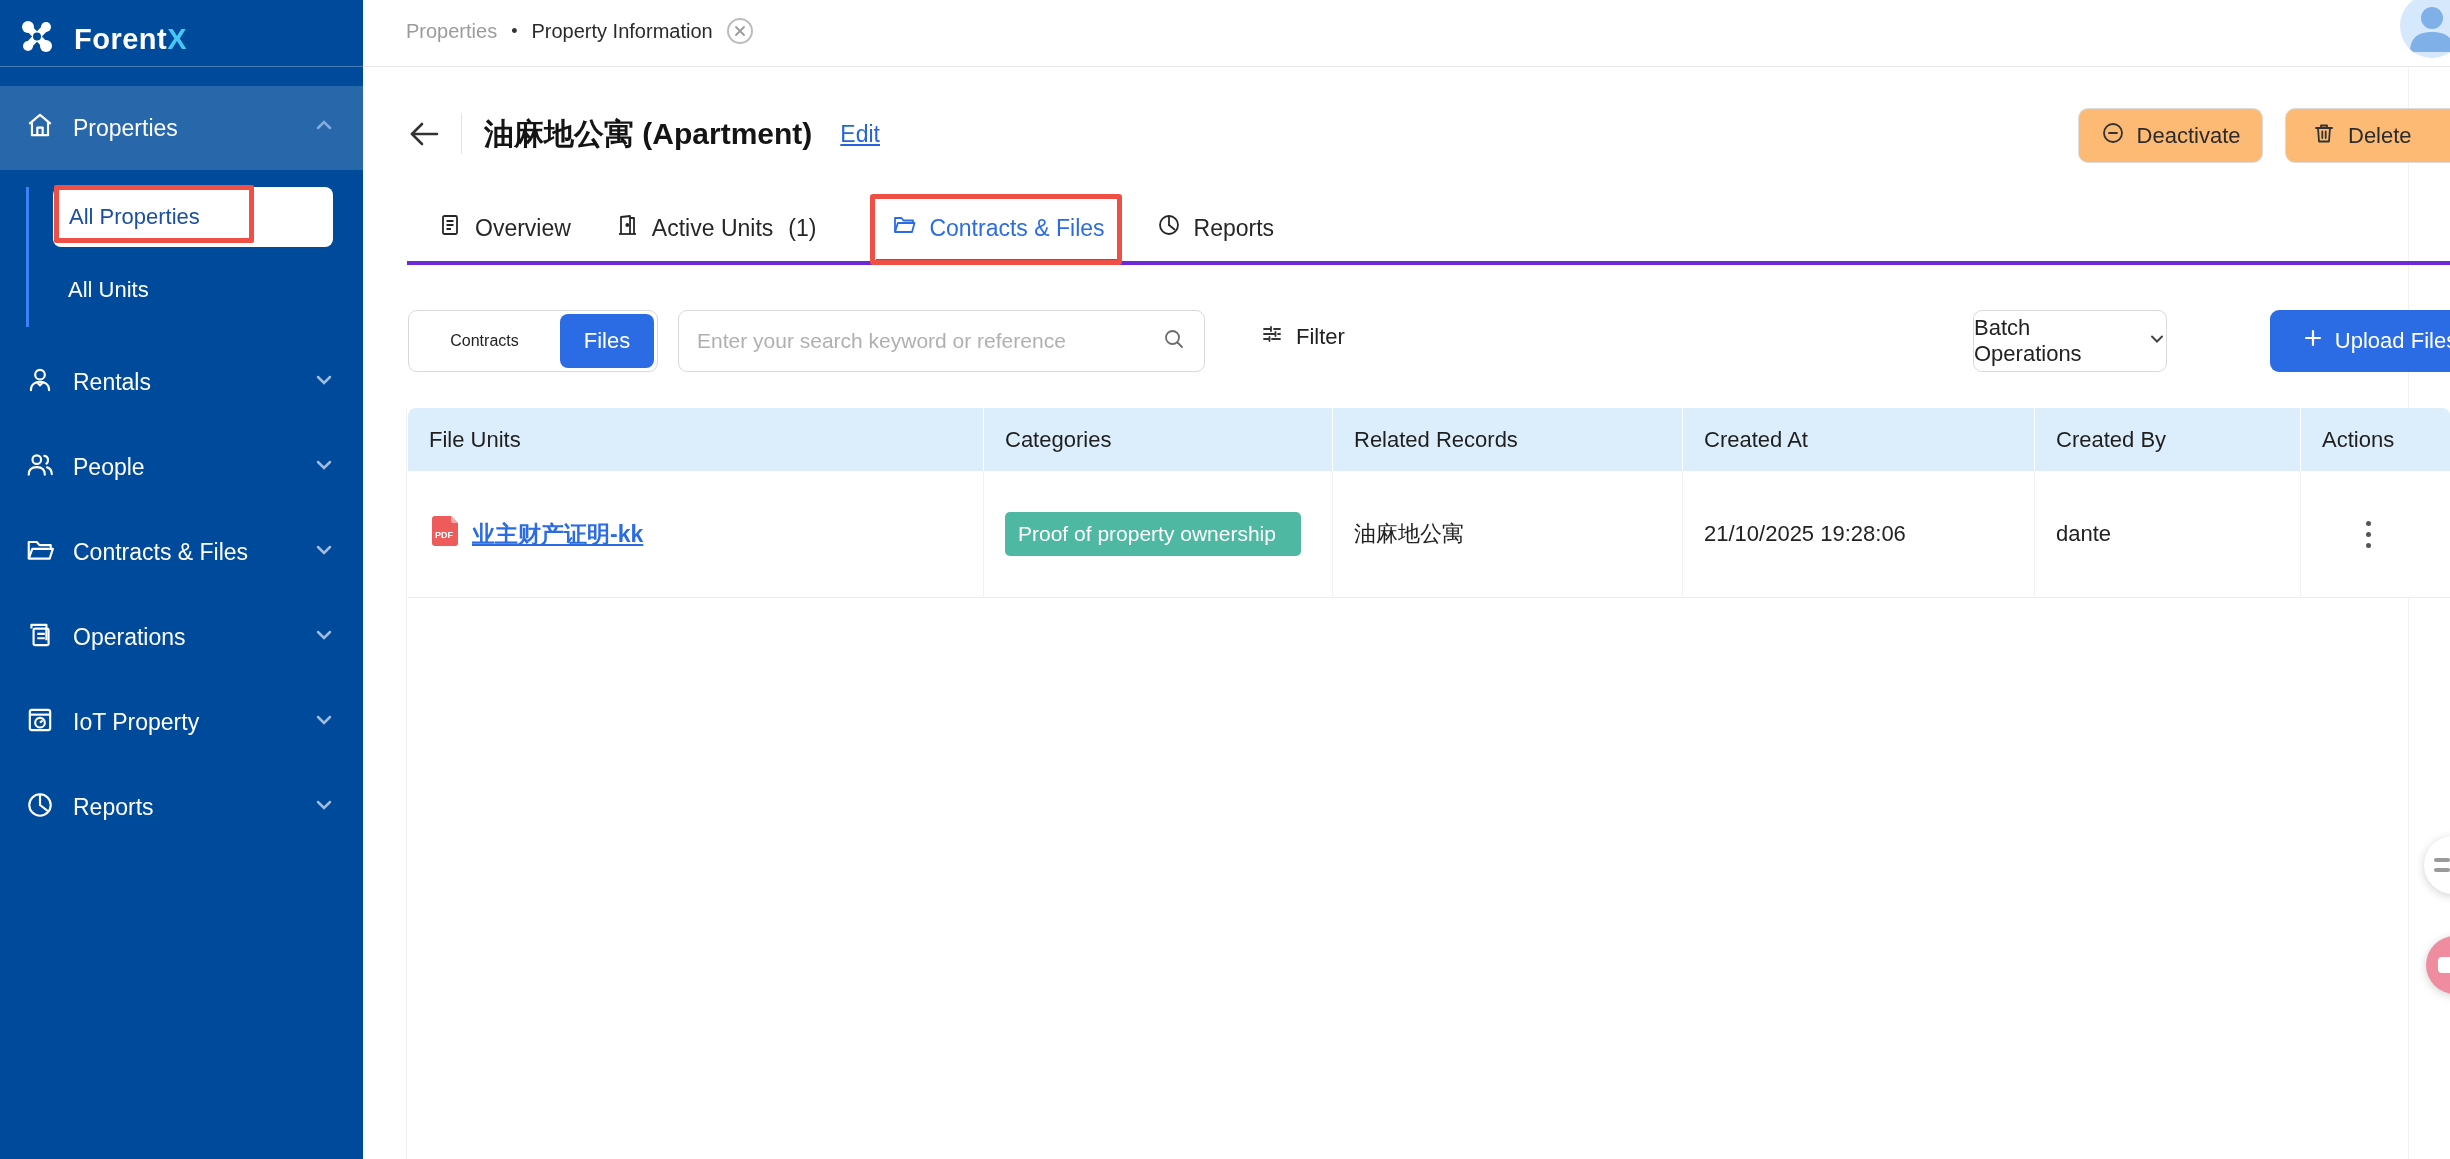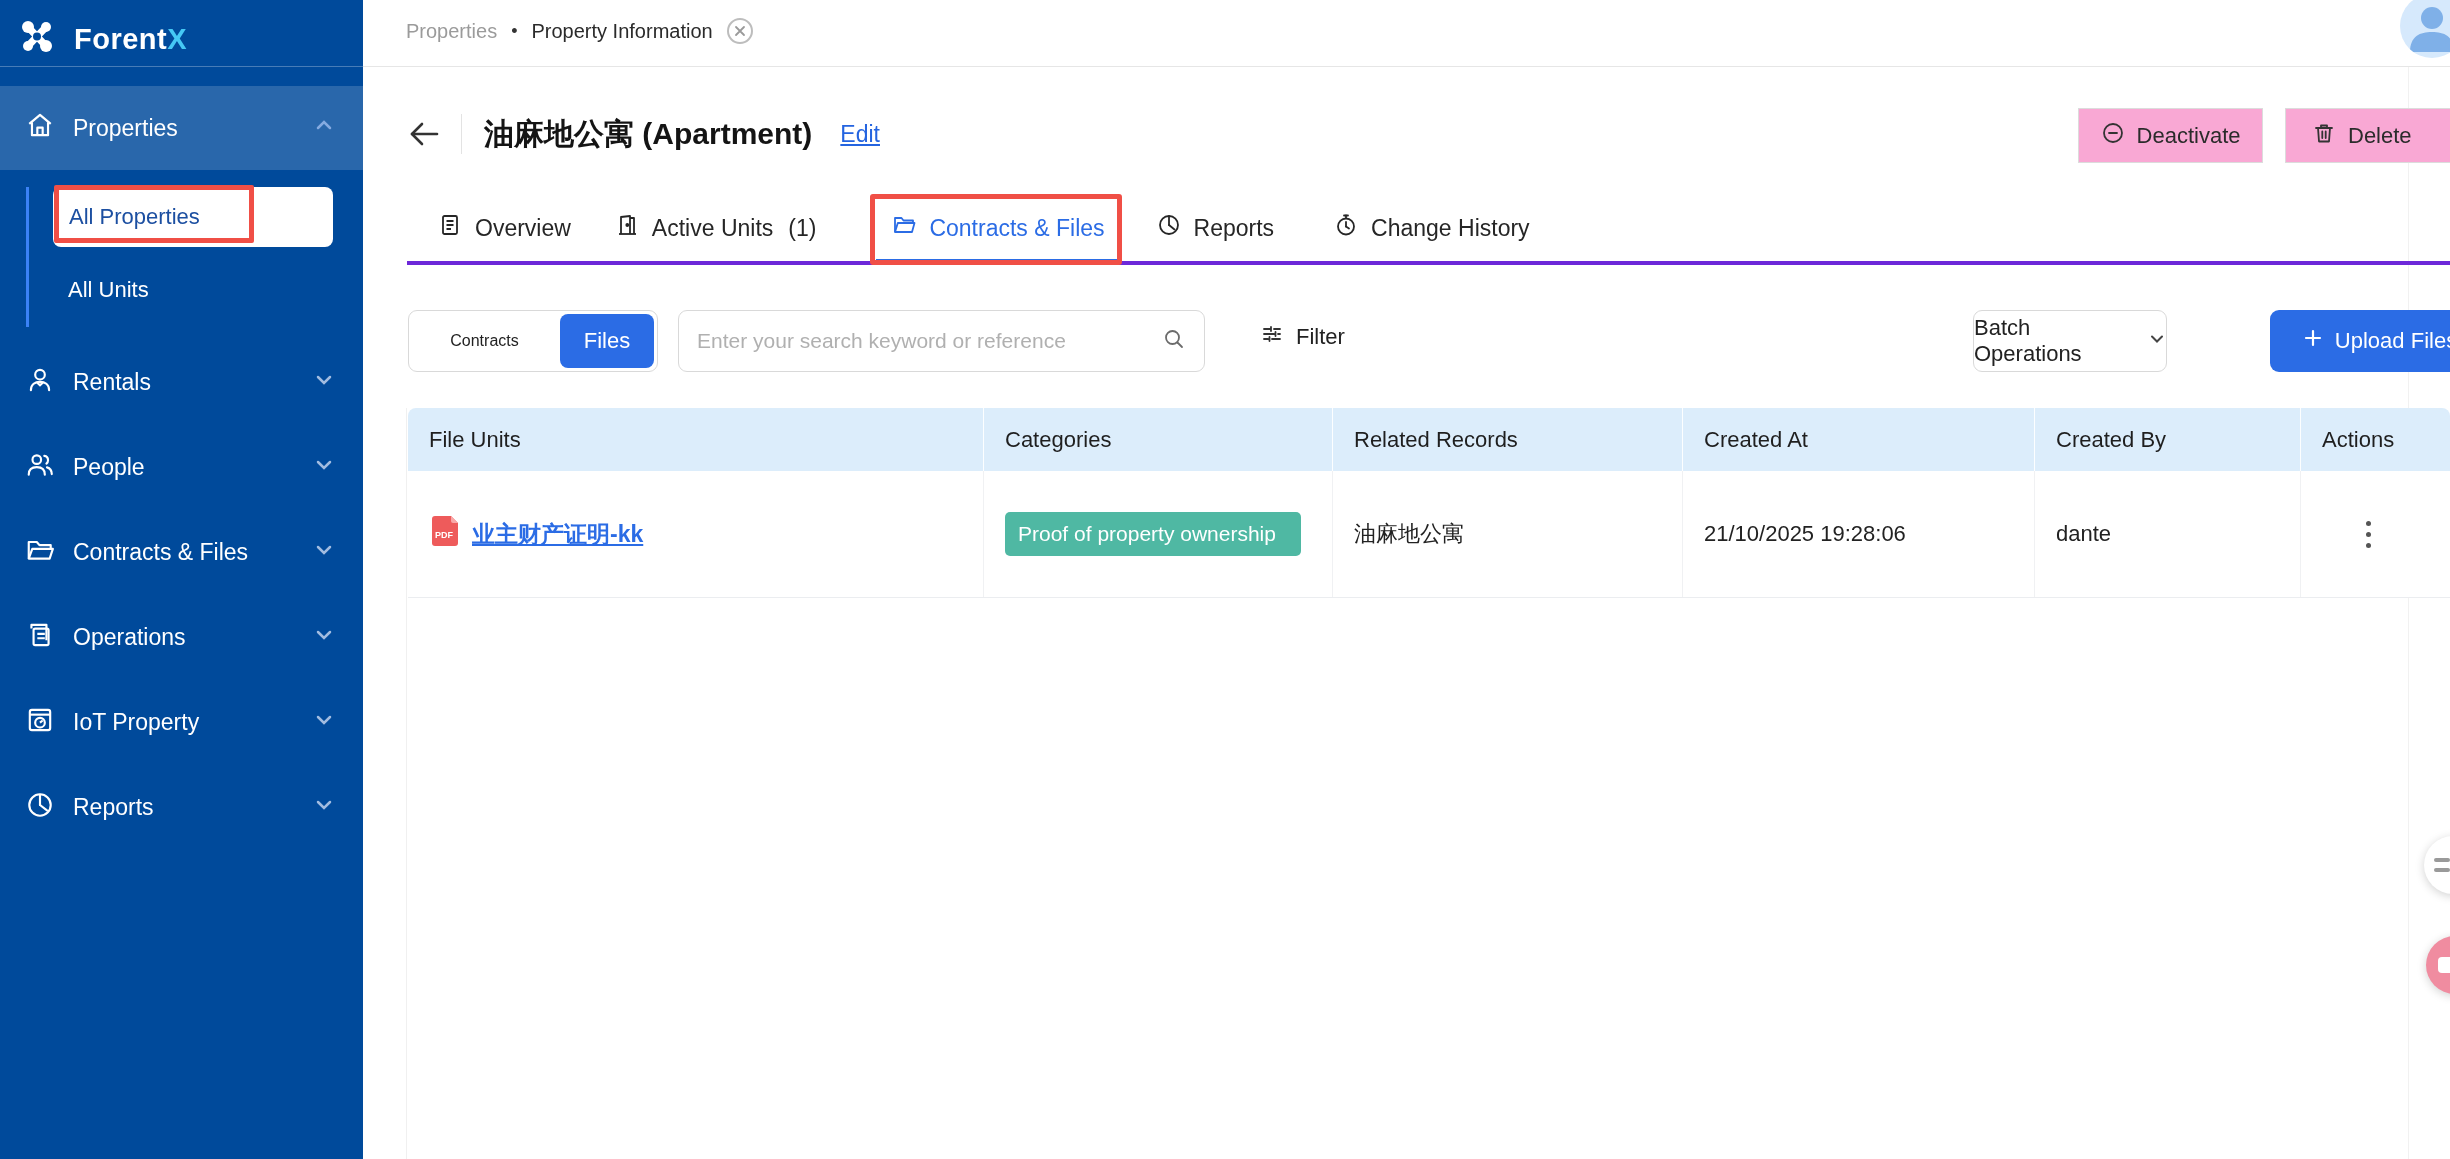--- a/index.html
+++ b/index.html
@@ -39,21 +39,21 @@
   .content { position:absolute; left:363px; top:67px; right:0; bottom:0; background:#fff; }
   .v-edge-left { position:absolute; left:43px; top:341px; bottom:0; width:1px; background:#f0f0f0; }
   .v-edge-right { position:absolute; left:2045px; top:0; bottom:0; width:1px; background:#f1f1f1; }
 
   .title-row { position:absolute; top:36px; left:44px; height:62px; display:flex; align-items:center; }
   .back-btn { cursor:pointer; display:flex; align-items:center; }
   .title-sep { width:1px; height:40px; background:#e3e3e3; margin:0 22px 0 20px; }
   .page-title { font-size:30px; font-weight:bold; color:#141414; }
   .edit-link { margin-left:28px; font-size:23px; color:#2464E0; text-decoration:underline; cursor:pointer; }
   .hdr-btn { position:absolute; top:41px; height:55px; display:flex; align-items:center; gap:12px;
-             background:#f9a8d4; border:1px solid #dcdcdc; border-radius:0; font-size:22px; color:#2b2b2b; padding:0 26px; cursor:pointer; }
+             background:#fdba74; border:1px solid #dcdcdc; border-radius:10px; font-size:22px; color:#2b2b2b; padding:0 26px; cursor:pointer; }
   .btn-deactivate { left:1715px; width:185px; justify-content:center; }
   .btn-delete { left:1922px; width:210px; }
 
   .tabs-row { position:absolute; top:128px; left:44px; right:0; height:70px; display:flex; align-items:center; border-bottom:4px solid #6d28d9; }
   .tab { position:relative; display:flex; align-items:center; gap:13px; font-size:23px; color:#262626; cursor:pointer; height:100%; }
   .tab .cnt { margin-left:2px; }
   .tab-overview { margin-left:31px; }
   .tab-units { margin-left:44px; }
   .tab-cf { margin-left:76px; color:#2b6ce5; }
   .tab-reports { margin-left:52px; }
@@ -314,32 +314,20 @@
     </div>
     <div class="tab tab-reports">
       <span>
         <svg width="24" height="24" viewBox="0 0 24 24" fill="none" stroke="#262626" stroke-width="1.8" stroke-linecap="round">
             <circle cx="12" cy="12" r="9"></circle>
             <path d="M12 12 V3.5"></path>
             <path d="M12 12 L17.5 16.5"></path>
           </svg>
       </span>
       <span>Reports</span>
-    </div>
-    <div class="tab tab-history">
-      <span>
-        <svg width="24" height="24" viewBox="0 0 24 24" fill="none" stroke="#262626" stroke-width="1.8" stroke-linecap="round">
-            <circle cx="12" cy="13.5" r="8"></circle>
-            <path d="M10 2.5 H14"></path>
-            <path d="M12 2.5 V5"></path>
-            <path d="M12 13.5 V9"></path>
-            <path d="M12 13.5 L15 15.5"></path>
-          </svg>
-      </span>
-      <span>Change History</span>
     </div>
   </div>
 
   <div class="controls-row">
     <div class="seg-group">
       <span class="seg-contracts">Contracts</span>
       <span class="seg-files">Files</span>
     </div>
     <div class="search-box">
       <input type="text" placeholder="Enter your search keyword or reference" style="">

